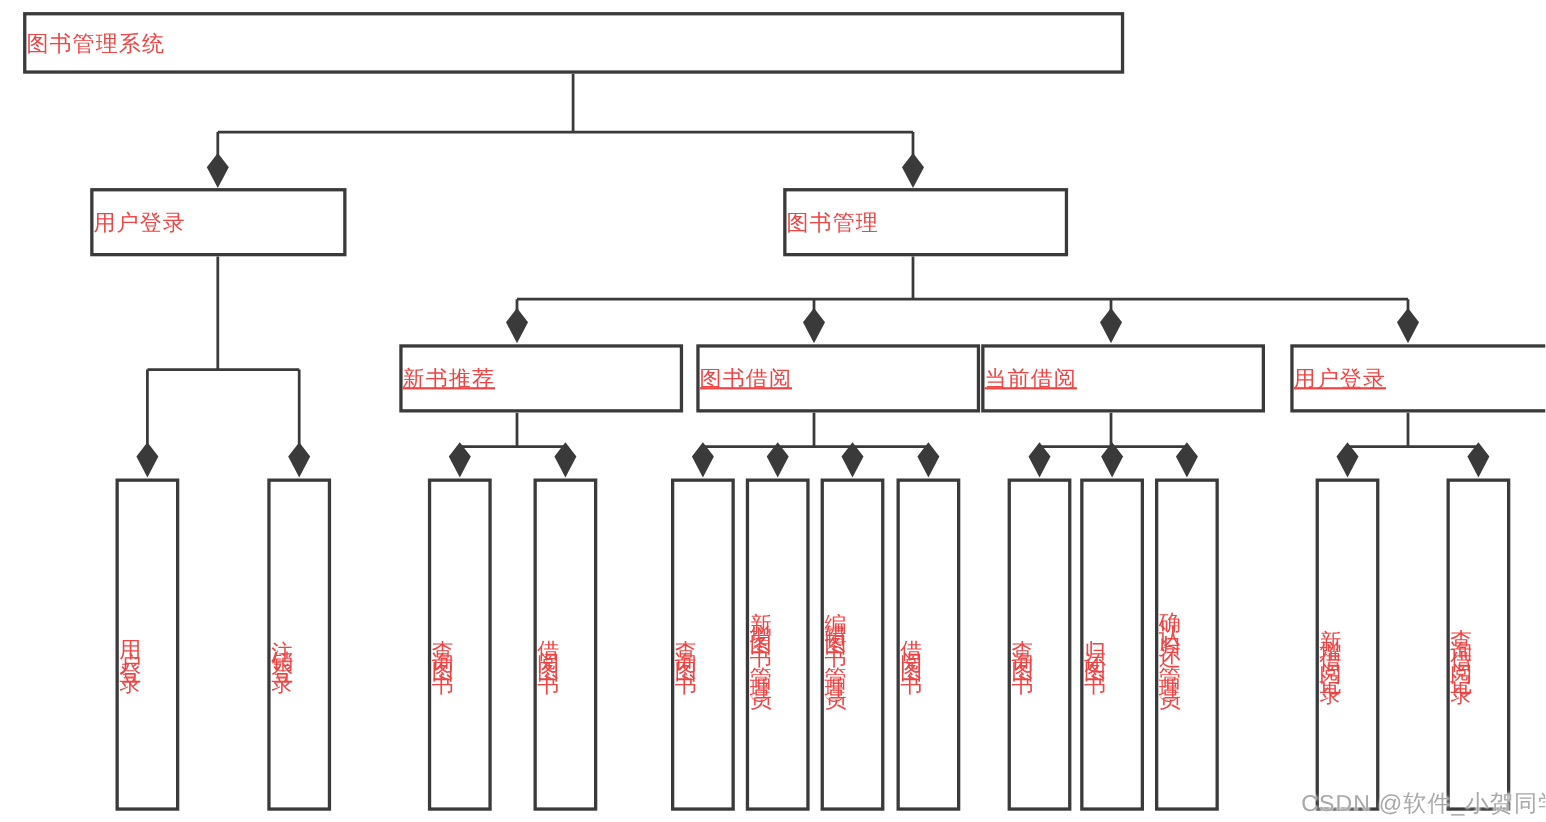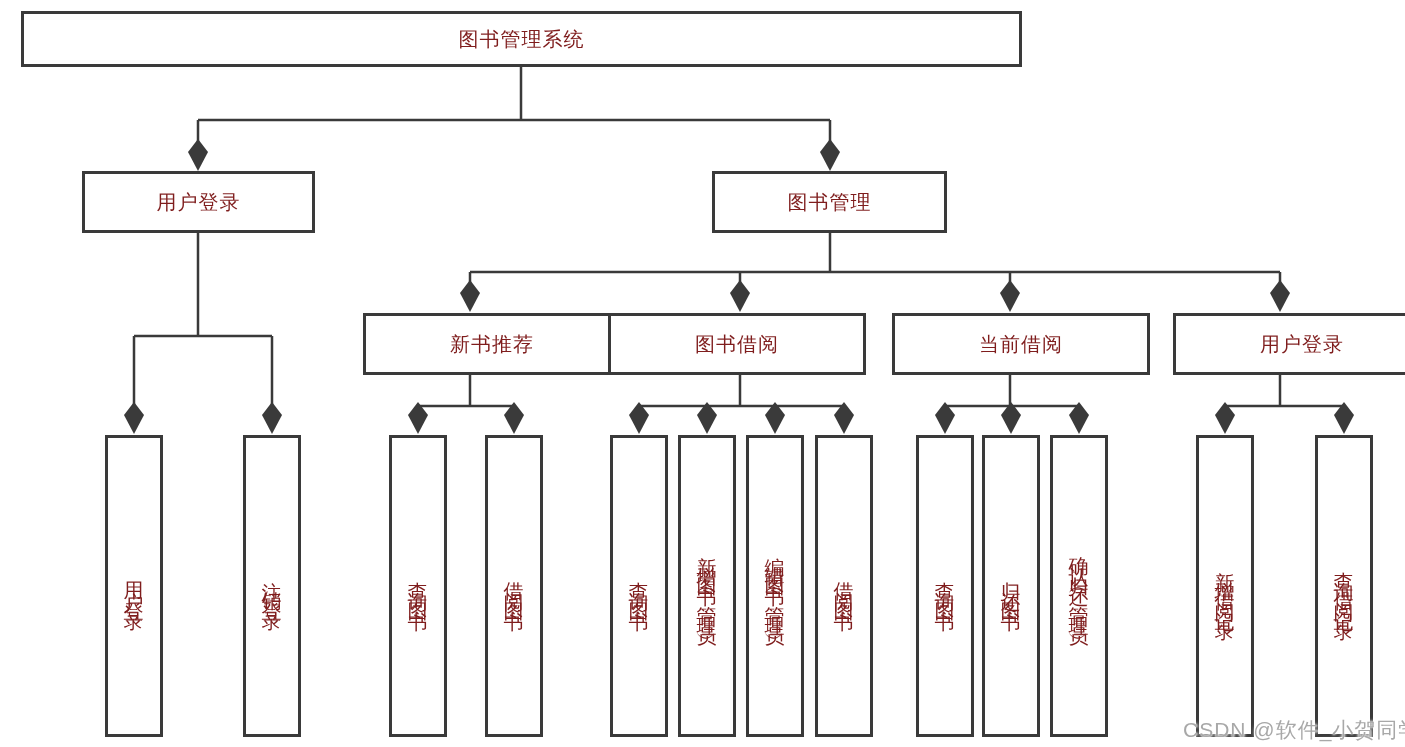--- a/index.html
+++ b/index.html
@@ -5,26 +5,26 @@
   html,body{margin:0;padding:0;background:#fff;}
   #canvas{
     position:relative;width:1405px;height:747px;background:#ffffff;overflow:hidden;
     font-family:"Liberation Sans","DejaVu Sans",sans-serif;
   }
   #connectors{position:absolute;left:0;top:0;width:1405px;height:747px;}
   #connectors path{stroke:#3a3a3a;stroke-width:2.5;fill:none;}
   #connectors polygon{fill:#3a3a3a;stroke:none;}
   .box{
     position:absolute;box-sizing:border-box;background:#ffffff;
-    border:3px solid #3a3a3a;display:flex;align-items:center;justify-content:center;
-    color:#7f1d1d;
+    border:3px solid #3a3a3a;display:flex;align-items:center;justify-content:flex-start;
+    color:#ef4444;
   }
   .root{left:21px;top:11px;width:1001px;height:56px;}
   .l2{top:171px;height:62px;}
-  .l3{top:313px;height:62px;width:258px;}
+  .l3{top:313px;height:62px;width:258px;text-decoration:underline;}
   .hbox span{font-size:20px;letter-spacing:1px;white-space:nowrap;}
   .vbox{top:435px;height:302px;width:58px;}
   .vbox .vtext{
     writing-mode:vertical-rl;text-orientation:mixed;
     font-size:20px;line-height:1;letter-spacing:10px;white-space:nowrap;
   }
   .watermark{
     position:absolute;left:1183px;top:716px;font-size:21px;letter-spacing:1px;
     color:#a8a8a8;white-space:nowrap;z-index:5;
     text-shadow:0 0 2px #ffffff,0 0 3px #ffffff,0 0 4px #ffffff;
@@ -64,28 +64,28 @@
       <polygon points="1344,402 1334,415 1344,434 1354,415"></polygon>
     </svg>
 
   <div class="box hbox root">
     <span>图书管理系统</span>
   </div>
 
   <div class="box hbox l2" style="left:82px;width:233px">
     <span>用户登录</span>
   </div>
-  <div class="box hbox l2" style="left:712px;width:235px">
+  <div class="box hbox l2" style="left:712px;width:259px">
     <span>图书管理</span>
   </div>
 
   <div class="box hbox l3" style="left:363px">
     <span>新书推荐</span>
   </div>
-  <div class="box hbox l3" style="left:608px">
+  <div class="box hbox l3" style="left:633px">
     <span>图书借阅</span>
   </div>
   <div class="box hbox l3" style="left:892px">
     <span>当前借阅</span>
   </div>
   <div class="box hbox l3" style="left:1173px">
     <span>用户登录</span>
   </div>
 
   <div class="box vbox" style="left:105px">

